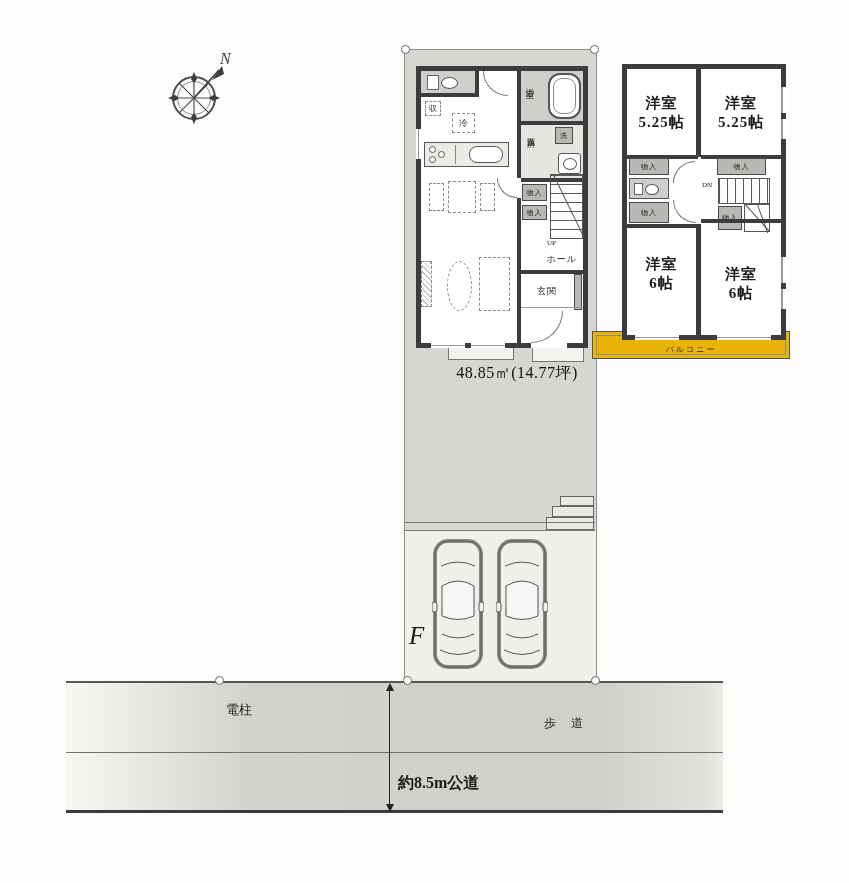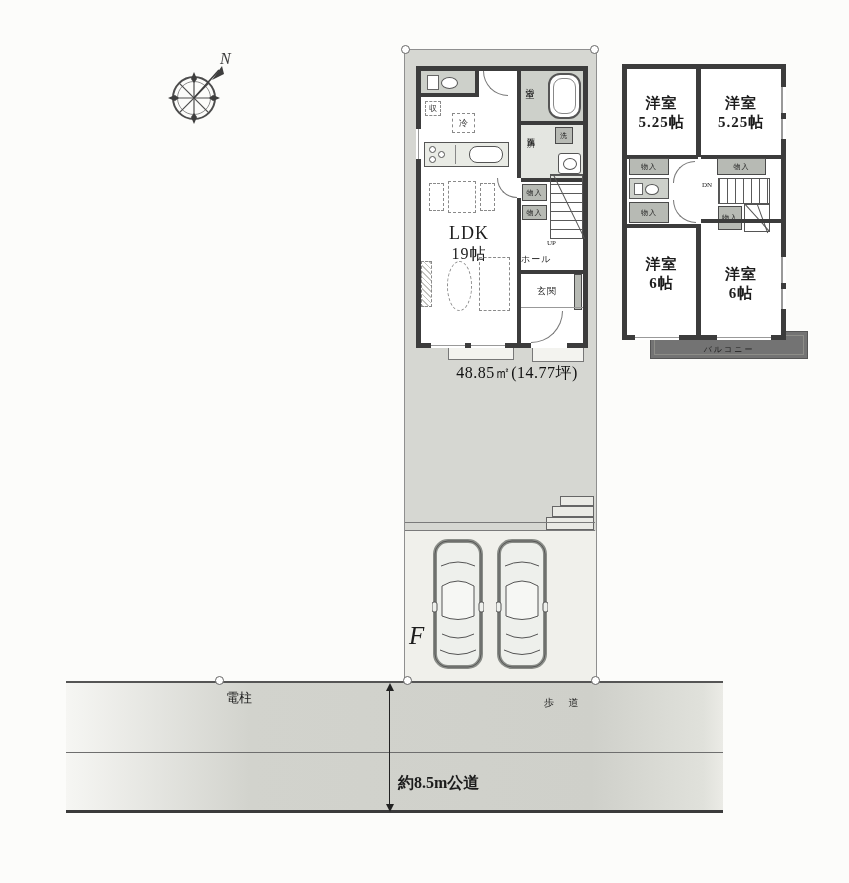--- a/index.html
+++ b/index.html
@@ -97,31 +97,27 @@
     <div class="a wall" style="left:100px;top:107px;width:62px;height:4px"></div>
 
     <div class="a closet" style="left:101px;top:113px;width:25px;height:17px">物入</div>
     <div class="a closet" style="left:101px;top:134px;width:25px;height:15px">物入</div>
 
     <div class="a treads-h" style="left:129px;top:103px;width:33px;height:65px">
       <div class="a" style="left:2px;top:0;width:1px;height:71px;background:#555;transform:rotate(-26deg);transform-origin:top left"></div>
     </div>
     <span class="a lbl" style="left:126px;top:168px;font-size:7px">UP</span>
 
-    <div class="a lbl" style="left:100px;top:182px;width:56px;font-size:9px;text-align:left;letter-spacing:1px">ホール</div>
+    <div class="a lbl" style="left:100px;top:182px;width:56px;font-size:9px;text-align:right;letter-spacing:1px">ホール</div>
     <div class="a wall" style="left:100px;top:199px;width:62px;height:4px"></div>
     <div class="a lbl" style="left:100px;top:214px;width:52px;font-size:9px;text-align:center;letter-spacing:1px">玄関</div>
     <div class="a closet" style="left:153px;top:203px;width:8px;height:36px"></div>
     <div class="a" style="left:100px;top:236px;width:62px;height:1px;background:#999"></div>
     <div class="a qbr" style="left:110px;top:240px;width:32px;height:32px"></div>
 
-    <div class="a roomlbl" style="left:0;top:150px;width:96px;height:44px;font-weight:normal">
-      <span style="font-size:18px">LDK</span>
-      <span style="font-size:16px">19帖</span>
-    </div>
 
     <div class="a dash" style="left:8px;top:112px;width:15px;height:28px"></div>
     <div class="a dash" style="left:27px;top:110px;width:28px;height:32px"></div>
     <div class="a dash" style="left:59px;top:112px;width:15px;height:28px"></div>
     <div class="a dash" style="left:0;top:190px;width:11px;height:46px;background:repeating-linear-gradient(45deg,#c4c4c0 0 1px,transparent 1px 4px)"></div>
     <div class="a dash" style="left:26px;top:190px;width:25px;height:50px;border-radius:50%"></div>
     <div class="a dash" style="left:58px;top:186px;width:31px;height:54px"></div>
 
     <div class="a win winline-h" style="left:10px;top:272px;width:34px;height:5px"></div>
     <div class="a win winline-h" style="left:50px;top:272px;width:34px;height:5px"></div>
@@ -156,21 +152,21 @@
     <rect x="3" y="3" width="46" height="126" rx="13" fill="none" stroke="#555" stroke-width="1"></rect>
     <path d="M9 28 Q26 20 43 28" fill="none" stroke="#555"></path>
     <path d="M10 48 Q26 38 42 48 L42 78 Q26 85 10 78 Z" fill="#f6f7f4" stroke="#555"></path>
     <path d="M10 96 Q26 104 42 96" fill="none" stroke="#555"></path>
     <path d="M8 112 Q26 121 44 112" fill="none" stroke="#555"></path>
     <rect x="0" y="64" width="5" height="10" rx="2" fill="#eef0ec" stroke="#555"></rect>
     <rect x="47" y="64" width="5" height="10" rx="2" fill="#eef0ec" stroke="#555"></rect>
   </svg>
   <span class="a lbl" style="left:409px;top:622px;font-size:25px;font-style:italic">F</span>
 
-  <div class="a" style="left:650px;top:331px;width:158px;height:28px;background:#737373;border:1.5px solid #555;z-index:1">
+  <div class="a" style="left:592px;top:331px;width:198px;height:28px;background:#eab308;border:1.5px solid #555;z-index:1">
     <div class="a" style="left:3px;top:3px;right:3px;bottom:3px;border:1px solid #8d8d88"></div>
     <div class="a lbl" style="left:0;top:12px;width:100%;text-align:center;font-size:8px;letter-spacing:2px">バルコニー</div>
   </div>
 
   <div class="a plan" style="left:622px;top:64px;width:164px;height:276px">
     <div class="a wall" style="left:69px;top:0;width:5px;height:88px"></div>
     <div class="a wall" style="left:0;top:86px;width:71px;height:4px"></div>
     <div class="a wall" style="left:74px;top:86px;width:80px;height:4px"></div>
 
     <div class="a roomlbl" style="left:0;top:8px;width:69px;height:72px">
@@ -220,22 +216,22 @@
     <div class="a win winline-v" style="left:151px;top:220px;width:8px;height:20px"></div>
     <div class="a win winline-h" style="left:8px;top:266px;width:44px;height:5px"></div>
     <div class="a win winline-h" style="left:90px;top:266px;width:54px;height:5px"></div>
   </div>
 
 
   <div class="a" style="left:66px;top:681px;width:657px;height:132px;z-index:0;
        background:linear-gradient(90deg,#f6f6f3 0%,#d2d3cd 28%,#cfd0ca 80%,#e0e1db 97%,#ebebE6 100%);
        border-top:2px solid #555;border-bottom:3px solid #3b3b3b">
     <div class="a" style="left:0;top:69px;width:657px;height:1px;background:#6e6e6e"></div>
-    <span class="a lbl" style="left:160px;top:6px;font-size:13px">電柱</span>
-    <span class="a lbl" style="left:478px;top:13px;font-size:10px;letter-spacing:6px">歩 道</span>
+    <span class="a lbl" style="left:160px;top:18px;font-size:13px">電柱</span>
+    <span class="a lbl" style="left:478px;top:32px;font-size:12px;letter-spacing:6px">歩 道</span>
     <div class="a" style="left:323px;top:7px;width:1px;height:116px;background:#222"></div>
     <div class="a" style="left:319.5px;top:0;width:0;height:0;border-left:4px solid transparent;border-right:4px solid transparent;border-bottom:8px solid #222"></div>
     <div class="a" style="left:319.5px;top:121px;width:0;height:0;border-left:4px solid transparent;border-right:4px solid transparent;border-top:8px solid #222"></div>
     <span class="a lbl" style="left:332px;top:90px;font-size:16px;font-weight:bold">約8.5m公道</span>
   </div>
 
   <div class="a marker" style="left:401px;top:45px"></div>
   <div class="a marker" style="left:590px;top:45px"></div>
   <div class="a marker" style="left:403px;top:676px"></div>
   <div class="a marker" style="left:591px;top:676px"></div>

